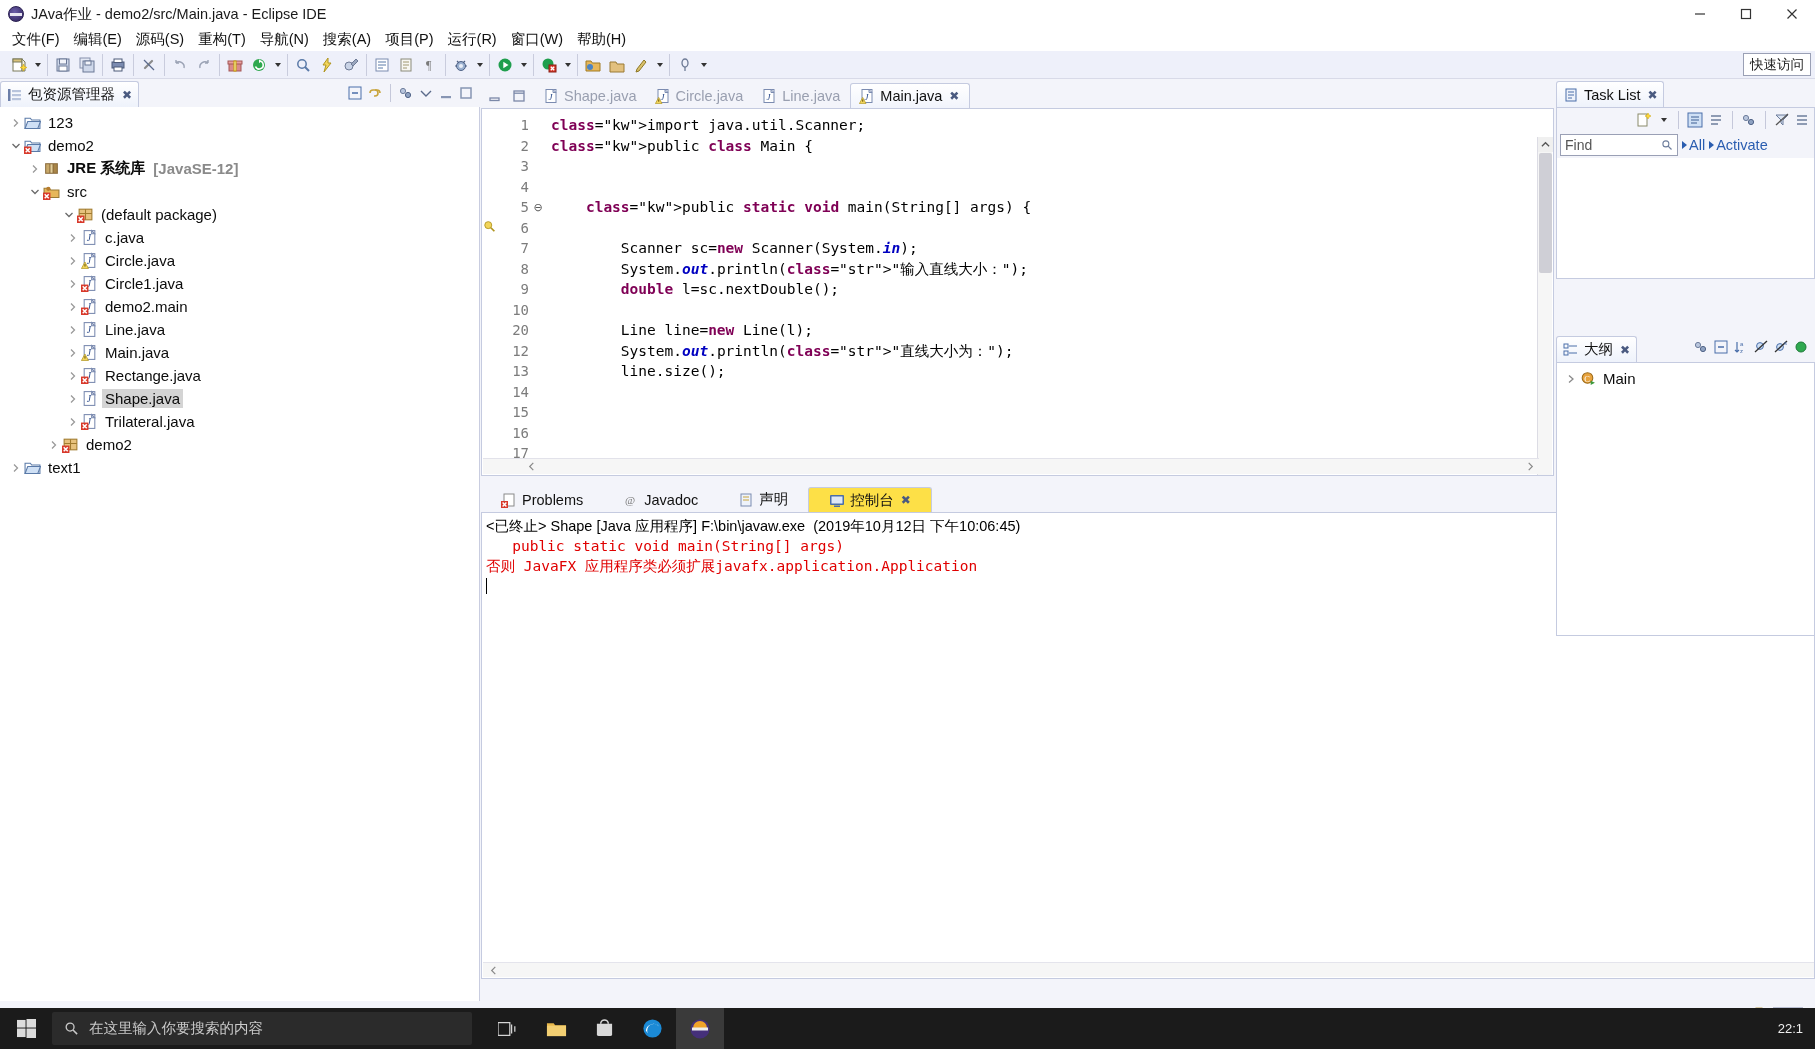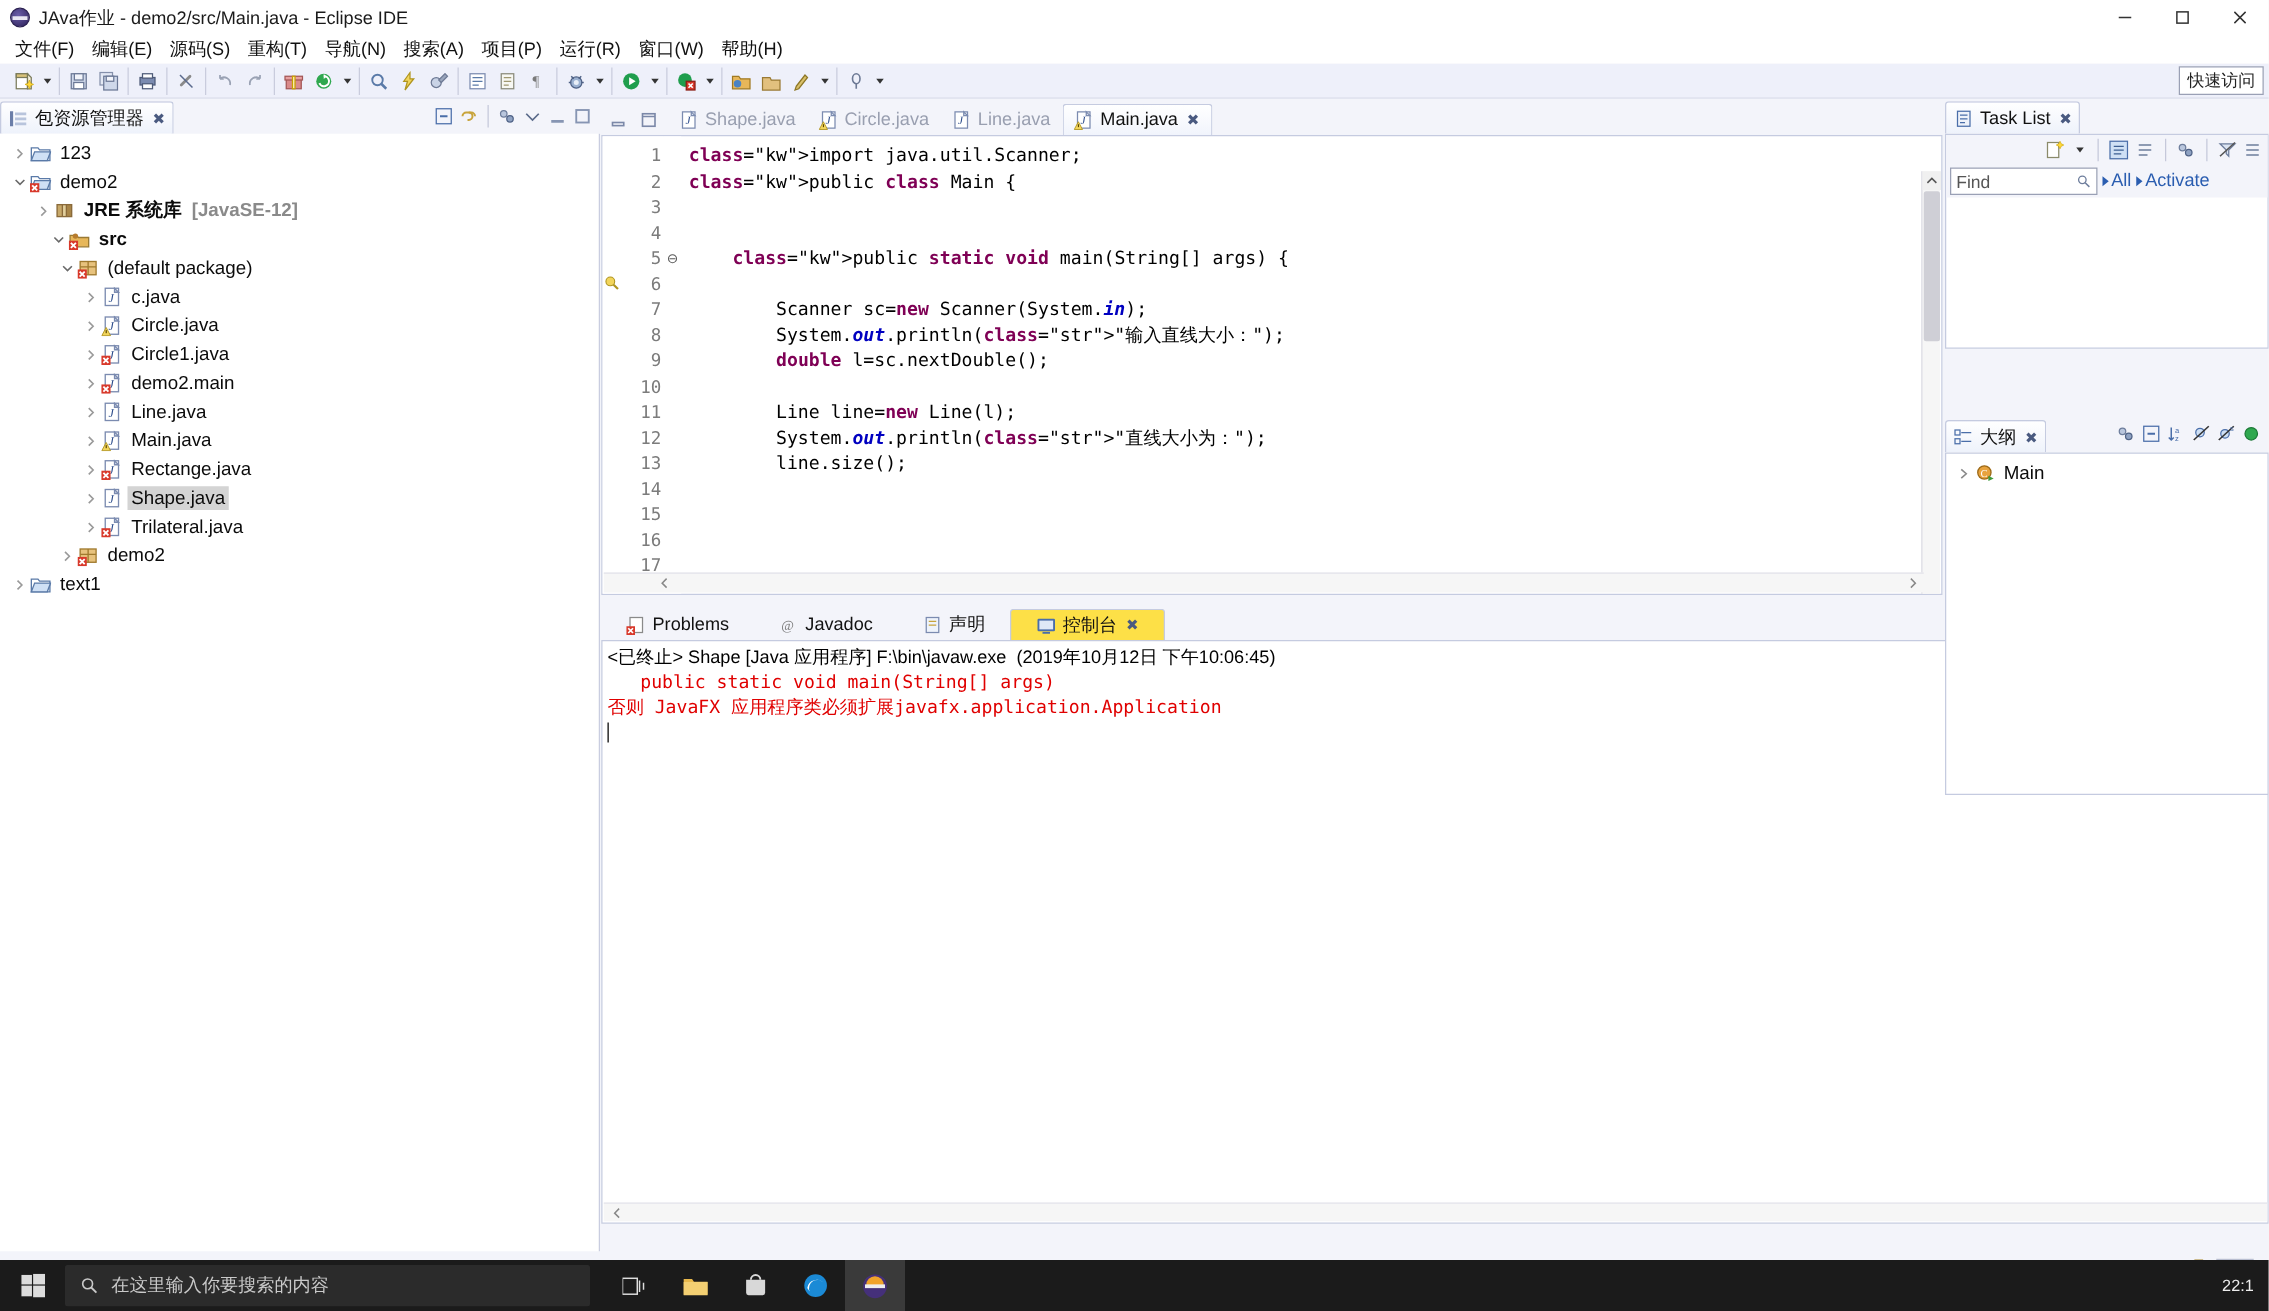--- a/index.html
+++ b/index.html
@@ -695,35 +695,35 @@
               </span>
               <span style="display: inline-block; width: 17px; height: 17px; margin-right: 4px; flex: 0 0 auto; position: relative;"><svg class="tree-icon" viewBox="0 0 16 16">
                   <rect x="2" y="3" width="12" height="10" fill="#8a6a3a"></rect>
                   <rect x="3" y="4" width="3" height="8" fill="#c8a96a"></rect>
                   <rect x="7" y="4" width="2" height="8" fill="#e2cf9c"></rect>
                   <rect x="10" y="4" width="3" height="8" fill="#a88548"></rect>
                 </svg></span>
               <span class="label">JRE 系统库</span>
               <span class="sub" style="margin-left: 5px;">[JavaSE-12]</span>
             </div>
-            <div class="tree-row" style="padding-left: 39px; font-weight: bold;">
+            <div class="tree-row" style="padding-left: 27px;">
               <span class="twisty">
                 <svg width="10" height="10" viewBox="0 0 10 10">
                   <path d="M1.5 3 L5 6.5 L8.5 3" fill="none" stroke="#6a6a6a" stroke-width="1.3"></path>
                 </svg>
               </span>
               <span style="display: inline-block; width: 17px; height: 17px; margin-right: 4px; flex: 0 0 auto; position: relative;"><svg class="tree-icon" viewBox="0 0 16 16">
                   <path d="M1 5 h5 l1.2 1.6 H15 v7 H1z" fill="#e7b75a" stroke="#9a7a34"></path>
                   <circle cx="5" cy="5.5" r="2" fill="#b77c2e"></circle>
                   <rect x="0" y="9" width="7" height="7" fill="#d8392b"></rect>
                   <path d="M1.6 10.6 L5.4 14.4 M5.4 10.6 L1.6 14.4" stroke="#fff" stroke-width="1.4"></path>
                 </svg></span>
               <span class="label">src</span>
             </div>
-            <div class="tree-row" style="padding-left: 46px;">
+            <div class="tree-row" style="padding-left: 46px; margin-left: 15px;">
               <span class="twisty">
                 <svg width="10" height="10" viewBox="0 0 10 10">
                   <path d="M1.5 3 L5 6.5 L8.5 3" fill="none" stroke="#6a6a6a" stroke-width="1.3"></path>
                 </svg>
               </span>
               <span style="display: inline-block; width: 17px; height: 17px; margin-right: 4px; flex: 0 0 auto; position: relative;"><svg class="tree-icon" viewBox="0 0 16 16">
                   <rect x="2" y="3" width="12" height="10" fill="#e7c27d" stroke="#a07a2e"></rect>
                   <path d="M2 7 h12 M8 3 v10" stroke="#a07a2e"></path>
                   <rect x="0" y="9" width="7" height="7" fill="#d8392b"></rect>
                   <path d="M1.6 10.6 L5.4 14.4 M5.4 10.6 L1.6 14.4" stroke="#fff" stroke-width="1.4"></path>
@@ -960,21 +960,21 @@
             <div>1</div>
             <div>2</div>
             <div>3</div>
             <div>4</div>
             <div>5</div>
             <div>6</div>
             <div>7</div>
             <div>8</div>
             <div>9</div>
             <div>10</div>
-            <div>11</div>
+            <div>20</div>
             <div>12</div>
             <div>13</div>
             <div>14</div>
             <div>15</div>
             <div>16</div>
             <div>17</div>
           </div>
         <div class="fold-bar" id="foldbar">
             <div></div>
             <div></div>

